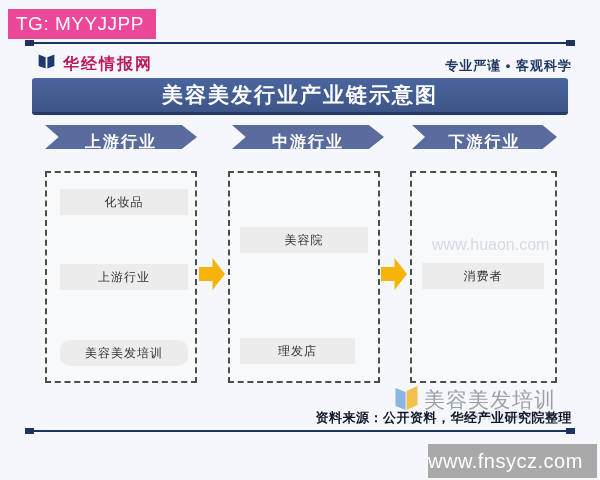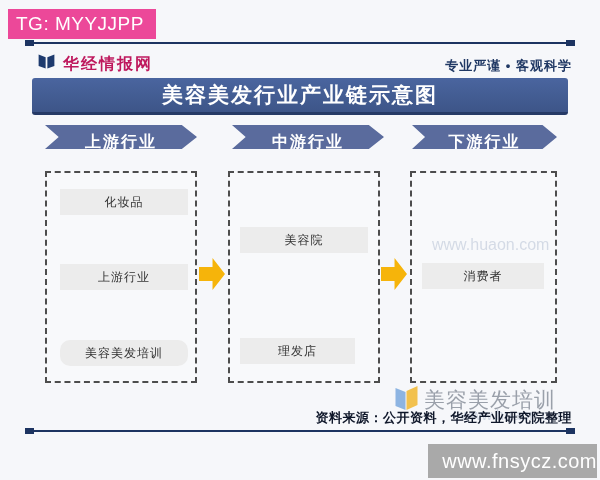--- a/index.html
+++ b/index.html
@@ -60,21 +60,21 @@
   
   .wm-logo{position:absolute;left:393px;top:384px;width:27px;height:28px;}
   .wm-brand{position:absolute;left:424px;top:386px;font-size:21px;color:#9aa0aa;letter-spacing:1px;}
   .source{position:absolute;right:28px;top:409px;font-size:13px;color:#0f172a;font-weight:bold;letter-spacing:.5px;}
   .faint{position:absolute;color:#a9b6cc;pointer-events:none;}
   .faint.mid{left:432px;top:236px;font-size:16px;opacity:.45;}
   .faint.foot{right:30px;top:406px;font-size:15px;opacity:.5;}
 
   
   .url-box{position:absolute;left:428px;top:444px;width:169px;height:34px;background:#a9a9a9;
-           color:#ffffff;font-size:20px;text-align:right;line-height:34px;letter-spacing:.5px;}
+           color:#ffffff;font-size:20px;text-align:left;line-height:34px;letter-spacing:.5px;}
 </style>
 </head>
 <body>
 
 <div class="stage">
 
   <div class="tg-box">TG: MYYJJPP</div>
 
   <div class="rule top"></div>
   <div class="rule bottom"></div>

